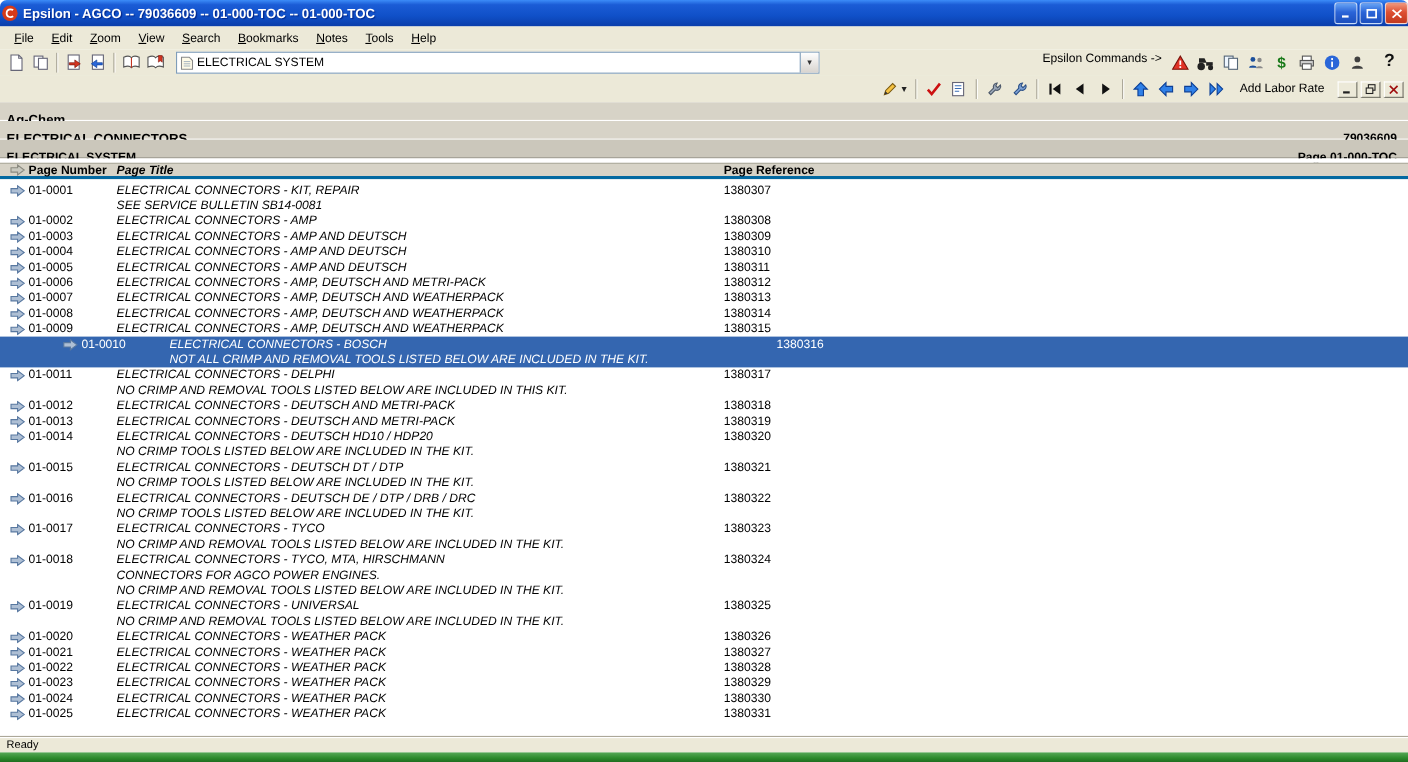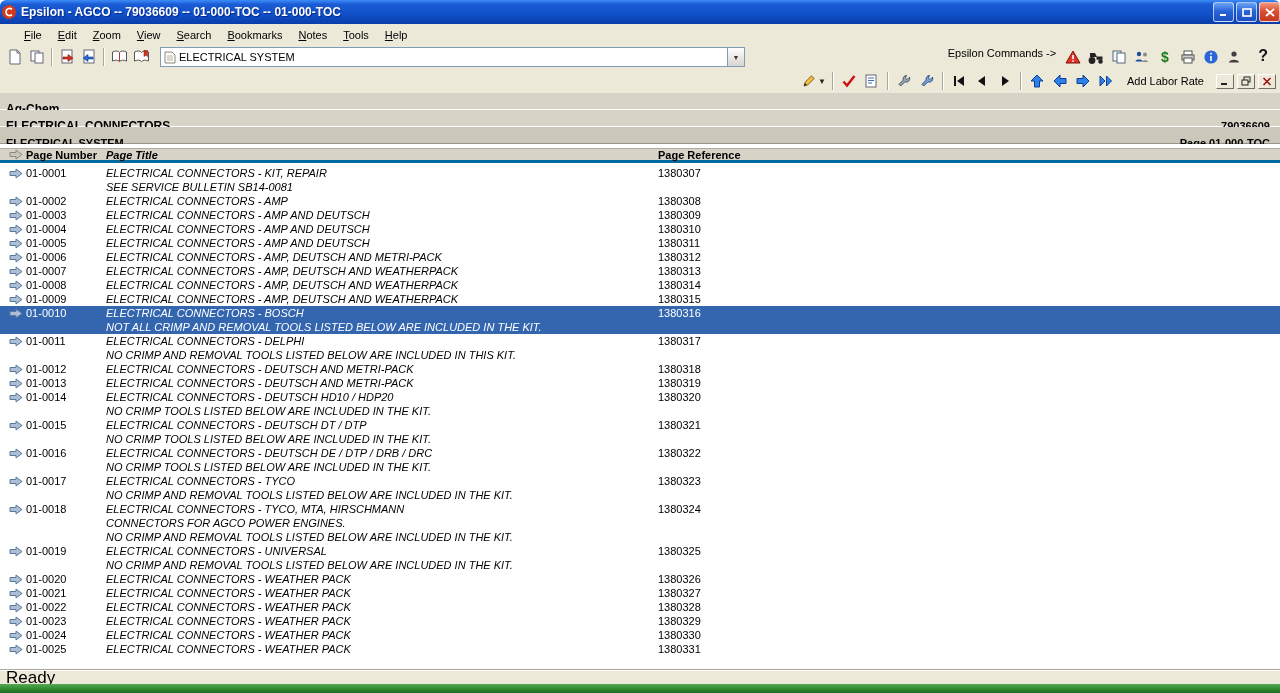--- a/index.html
+++ b/index.html
@@ -18,21 +18,21 @@
   .app-icon{width:17px;height:17px;display:flex;align-items:center;justify-content:center;margin-right:4px;}
   .title-text{color:#fff;font-weight:bold;font-size:12px;text-shadow:1px 1px 1px #00268a;white-space:nowrap;}
   .win-btns{margin-left:auto;display:flex;}
   .wbtn{width:21px;height:20px;margin-left:2px;border-radius:3px;border:1px solid rgba(255,255,255,.65);
     display:flex;align-items:center;justify-content:center;}
   .wbtn.blue{background:linear-gradient(#69a5f5,#2a64d8 45%,#1b4fbe);}
   .wbtn.red{background:linear-gradient(#f0997e,#dd4f32 45%,#c23a1f);}
 
   
   .menubar{height:21px;flex:0 0 21px;background:var(--chrome);display:flex;align-items:center;
-    font-size:11px;padding-left:16px;}
+    font-size:11px;padding-left:5px;}
   .menu-item{padding:3px 8px;color:#000;}
   .menu-item u{text-decoration:underline;}
 
   
   .toolbar{height:24px;flex:0 0 24px;background:var(--chrome);display:flex;align-items:center;padding:0 4px;}
   .tbtn{width:22px;height:20px;display:flex;align-items:center;justify-content:center;flex:0 0 auto;}
   .sep{width:2px;height:18px;border-left:1px solid #aca899;border-right:1px solid #fff;margin:0 3px;flex:0 0 auto;}
   .combo{height:20px;width:585px;background:#fff;border:1px solid #7f9db9;display:flex;align-items:center;margin-left:8px;}
   .combo-icon{width:18px;display:flex;align-items:center;justify-content:center;}
   .combo-text{flex:1;font-size:11px;white-space:nowrap;overflow:hidden;}
@@ -57,26 +57,26 @@
 
   
   .thead{height:15px;flex:0 0 15px;background:var(--band);border-top:1px solid #b0ad9f;border-bottom:3px solid #0369a1;
     display:flex;align-items:center;font-weight:bold;font-size:11px;}
   .c-arrow{flex:0 0 26px;padding-left:9px;display:flex;align-items:center;}
   .c-page{flex:0 0 80px;white-space:nowrap;}
   .c-title{flex:0 0 552px;white-space:nowrap;overflow:hidden;font-style:italic;}
   .c-ref{flex:1;white-space:nowrap;}
   .tbody{flex:1;background:#fff;overflow:hidden;padding-top:3px;}
   .tline{display:flex;align-items:center;height:14px;font-size:11px;color:#000;}
-  .trow.selected{background:var(--selection);}
+  .trow.selected{background:var(--selection);padding-left:48px;}
   .trow.selected .tline{color:#fff;}
 
   
   .statusbar{height:14px;flex:0 0 14px;background:var(--chrome);border-top:1px solid #fff;box-shadow:0 -1px 0 #aca899;
-    display:flex;align-items:center;padding-left:6px;font-size:17px;}
+    display:flex;align-items:center;padding-left:6px;font-size:10px;}
   .taskbar{height:9px;flex:0 0 9px;background:linear-gradient(#57a857,var(--taskbar-green) 55%,#1e6b1e);}
 </style>
 </head>
 <body>
 
 <div class="window">
 
   <div class="titlebar">
     <span class="app-icon">
       <svg width="16" height="16" viewBox="0 0 16 16">

